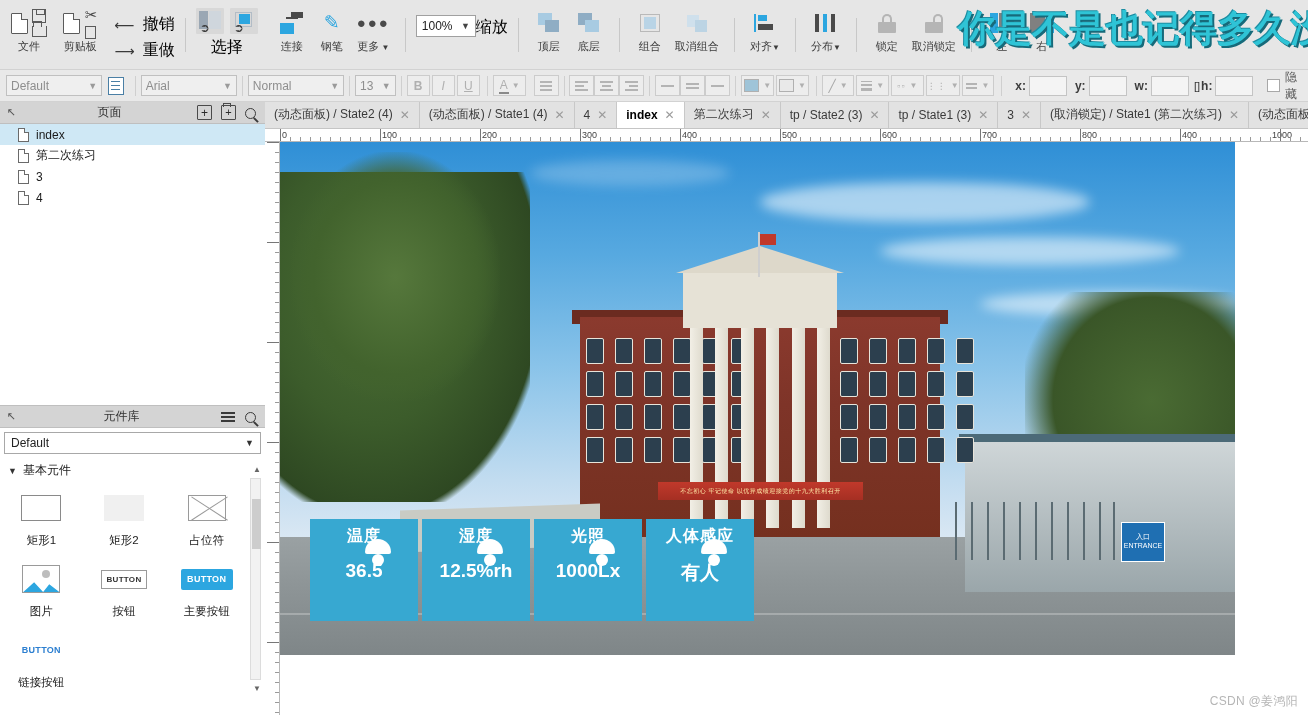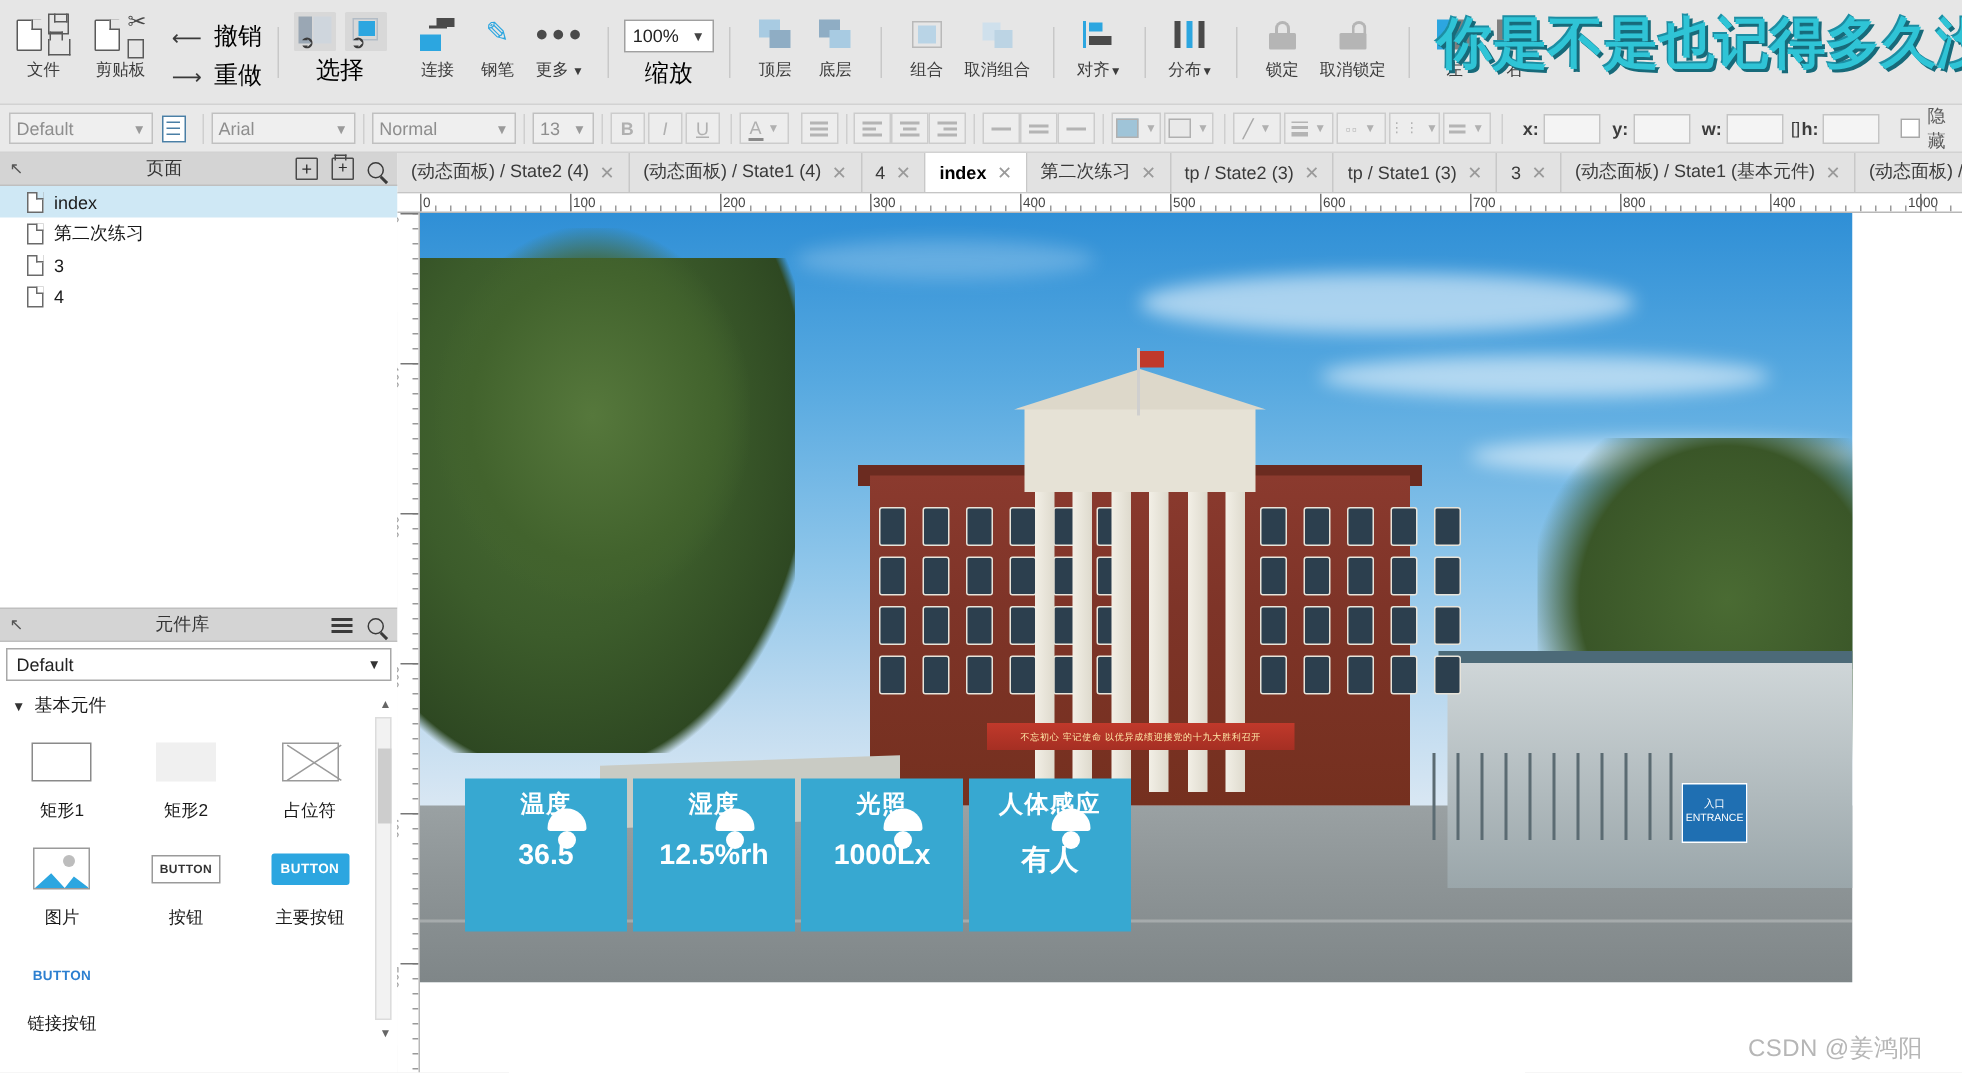--- a/index.html
+++ b/index.html
@@ -290,22 +290,22 @@
     width: 55px; height: 23px; background: #c9d4d8; border-radius: 12px; position: relative;
   }
   .toggle .knob { position:absolute; left: 2px; top: 2px; width: 19px; height: 19px; border-radius:50%; background:#eef4f6; }
   .badge {
     position:absolute; right: -7px; top: -9px; width: 19px; height: 19px;
     background: #1a8fd0; border: 1px solid #fff; color:#fff; font-size: 11px; font-weight: bold;
     display:flex; align-items:center; justify-content:center;
   }
 
   .watermark {
-    position:absolute; right: 26px; bottom: 5px;
-    font-size: 16px; color: #b6b6b6; letter-spacing: .3px;
+    position:absolute; right: 10px; bottom: 5px;
+    font-size: 12px; color: #b6b6b6; letter-spacing: .3px;
   }
 </style>
 </head>
 <body>
 
 <div id="app">
 
   <div class="toolbar">
 
     <div class="tb-group">
@@ -384,21 +384,21 @@
         <div class="ic">
             <span class="ic-dots">●●●</span>
           </div>
         <div class="lb"><span>更多</span><span style="font-size:8px;"> ▼</span></div>
       </div>
     </div>
 
     <div class="tb-sep"></div>
 
     <div class="tb-group" style="padding-top:0;">
-      <div style="display:flex;flex-direction:column;align-items:center;padding-top:13px;">
+      <div style="display:flex;flex-direction:row;align-items:center;padding-top:13px;">
         <div class="zoombox">
           <span>100%</span>
           <span class="cv">▼</span>
         </div>
         <div class="lb" style="margin-top:4px;">缩放</div>
       </div>
     </div>
 
     <div class="tb-sep"></div>
 
@@ -786,21 +786,21 @@
       </div>
     <div class="tab">
         <span>tp / State1 (3)</span>
         <span class="x">✕</span>
       </div>
     <div class="tab">
         <span>3</span>
         <span class="x">✕</span>
       </div>
     <div class="tab">
-        <span>(动态面板) / State1 (基本元件)</span>
+        <span>(取消锁定) / State1 (第二次练习)</span>
         <span class="x">✕</span>
       </div>
     <div class="tab">
         <span>(动态面板) / State2 (第</span>
       </div>
   </div>
 
   <div class="hruler">
     <span class="rlabel" style="left:17px;top:1px;">0</span>
     <span class="rlabel" style="left:117px;top:1px;">100</span>

